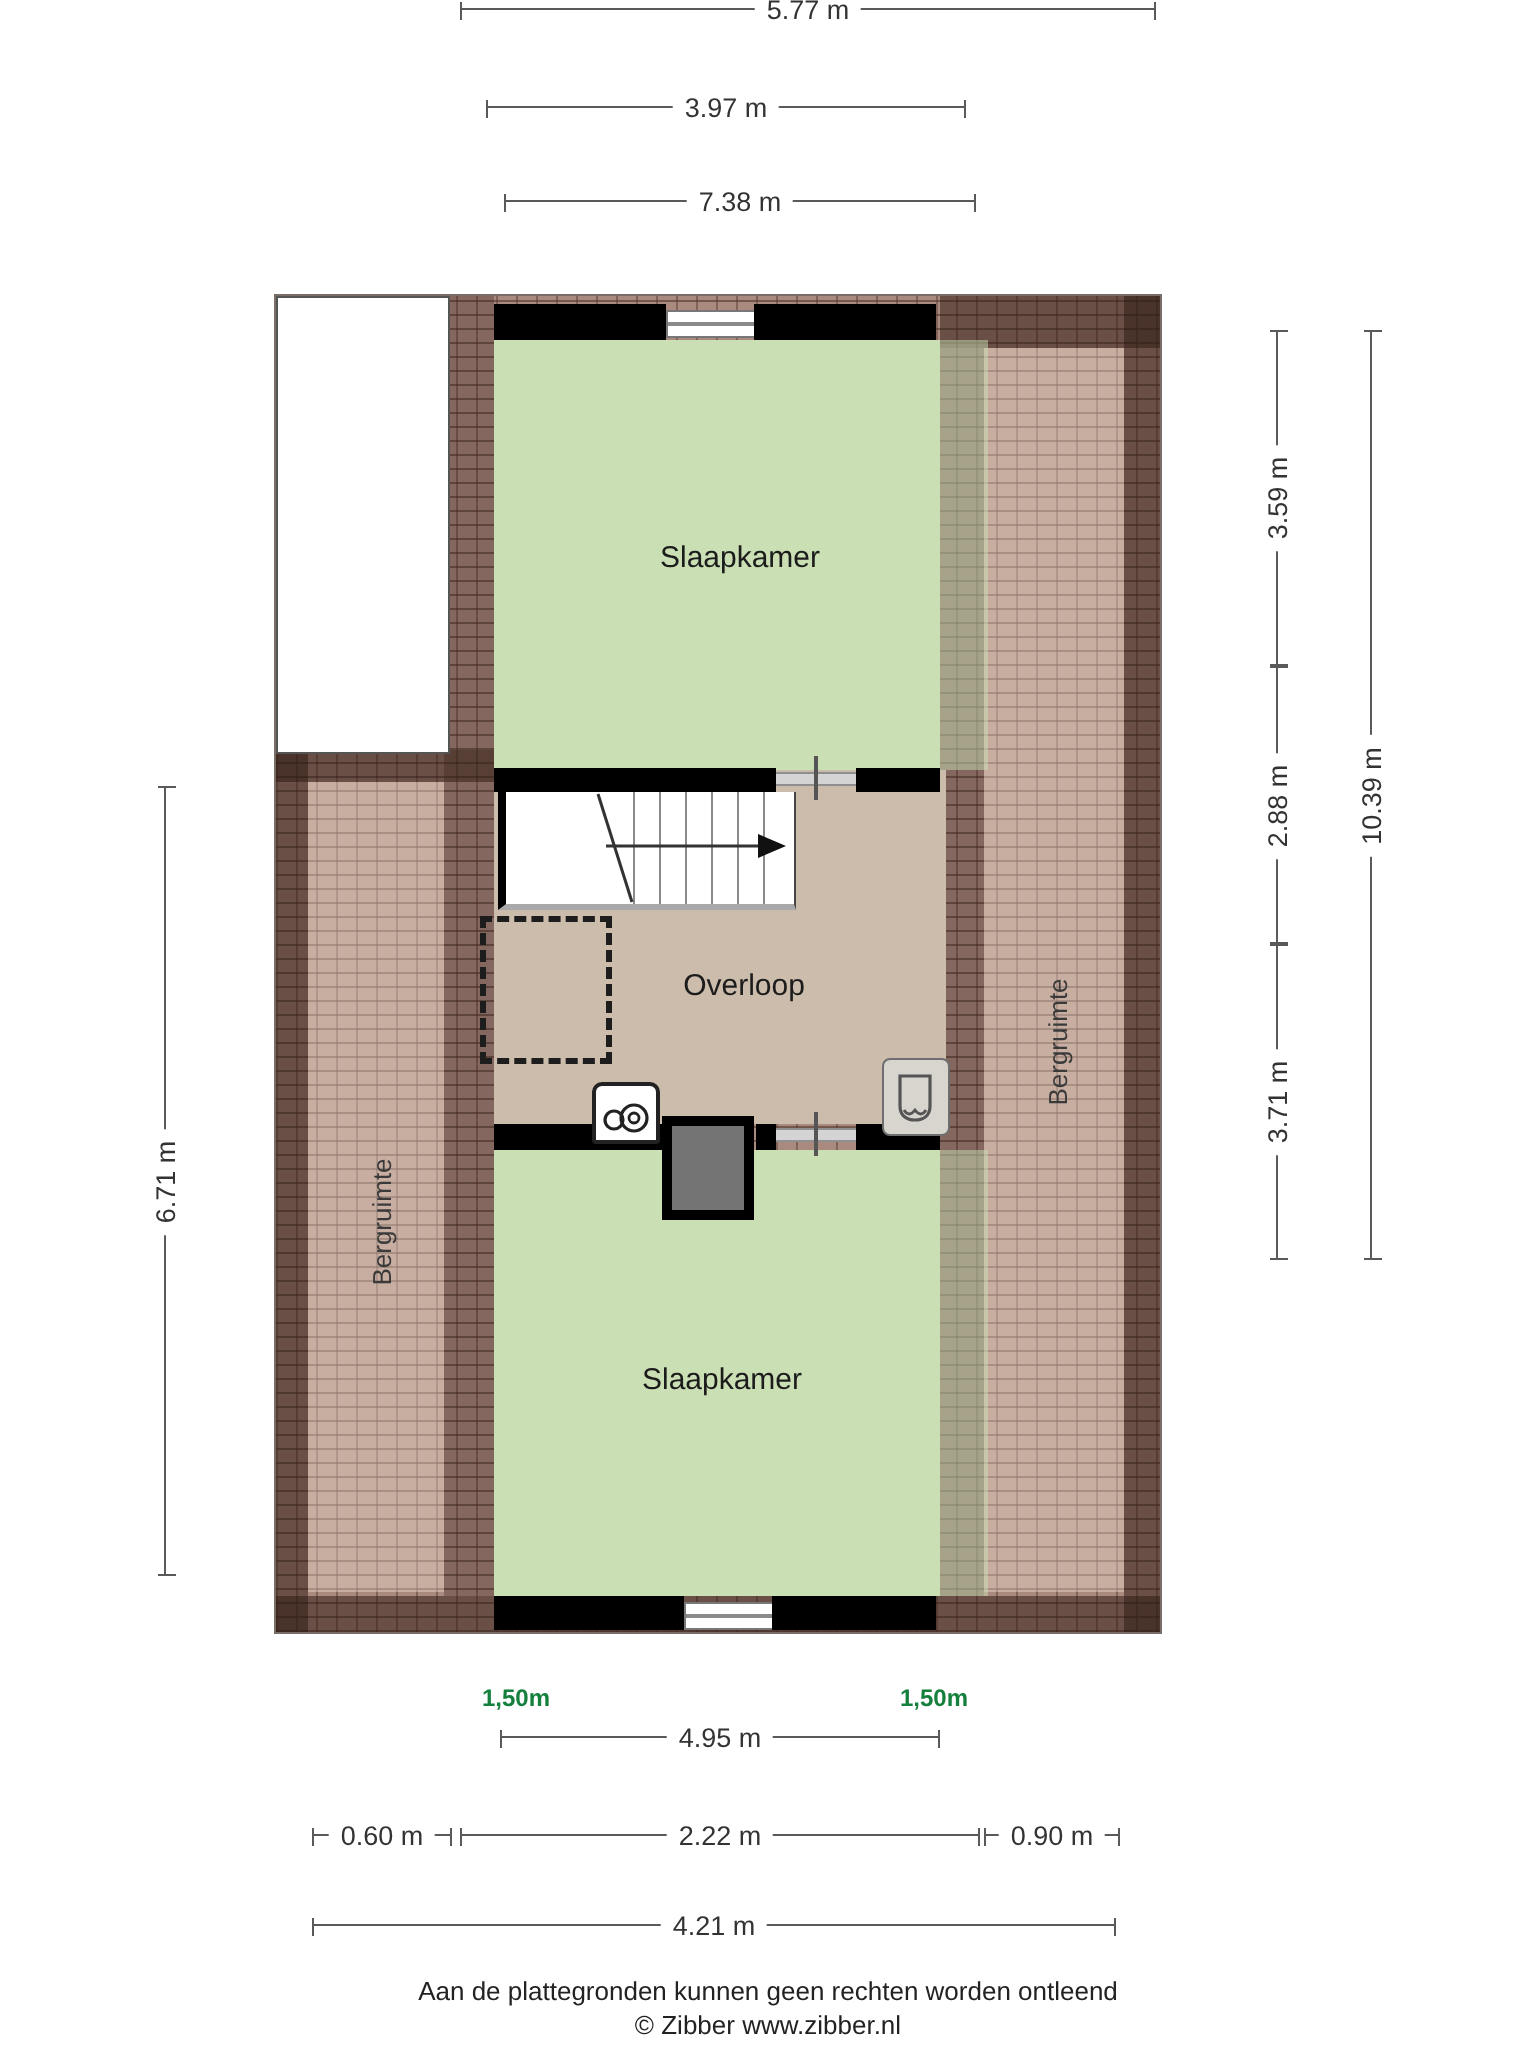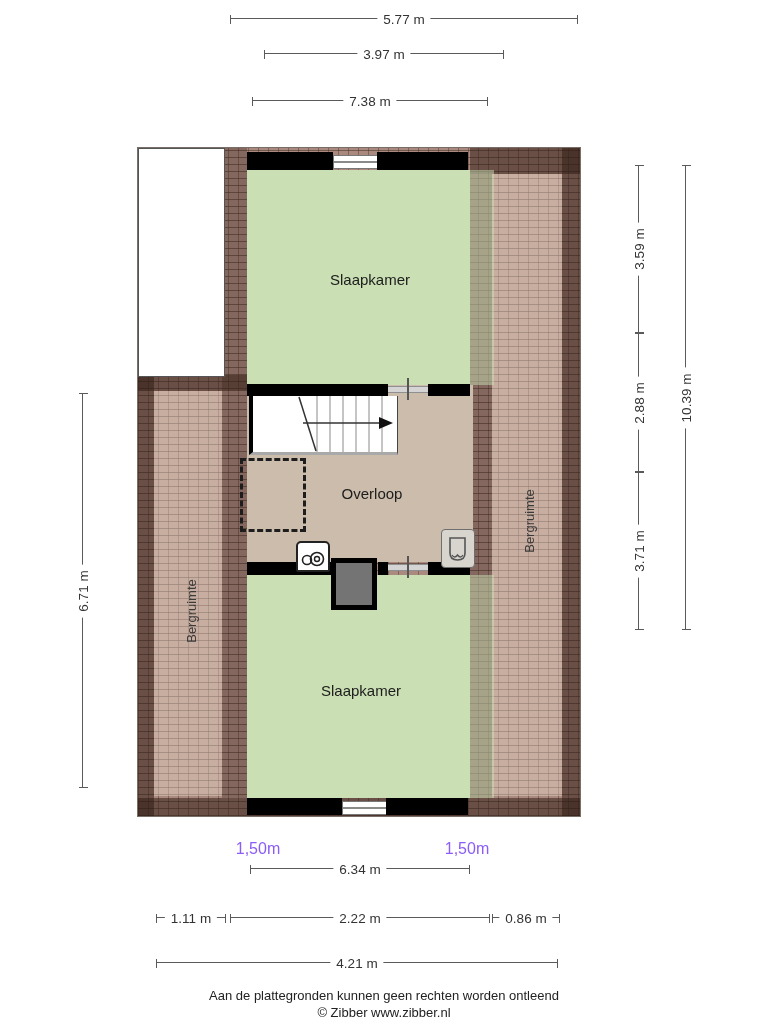--- a/index.html
+++ b/index.html
@@ -32,21 +32,21 @@
   .dim-h::before{left:0;}
   .dim-h::after{right:0;}
   .dim-v{width:0;border-left:1px solid #5a5a5a;}
   .dim-v::before,.dim-v::after{content:"";position:absolute;height:1px;width:9px;background:#5a5a5a;left:-4.5px;}
   .dim-v::before{top:0;}
   .dim-v::after{bottom:0;}
   .dim-lab{position:absolute;left:50%;top:0;transform:translate(-50%,-50%);background:#fff;
            padding:0 6px;font-size:13.5px;color:#333;white-space:nowrap;}
   .dim-lab-v{position:absolute;left:0;top:50%;transform:translate(-50%,-50%) rotate(-90deg);background:#fff;
            padding:0 6px;font-size:13.5px;color:#333;white-space:nowrap;}
-  .free-lab{font-size:16px;color:#8b5cf6;white-space:nowrap;transform:translate(-50%,-50%);}
+  .free-lab{font-size:12px;color:#15803d;white-space:nowrap;transform:translate(-50%,-50%);font-weight:bold;}
   .footer{width:768px;text-align:center;font-size:13px;color:#222;}
   .dashedbox{border:3px dashed #1d1d1d;background:transparent;}
   svg{display:block;}
 </style>
 </head>
 <body>
 
 <div class="canvas">
 
   <div class="abs brick" style="left:138px;top:148px;width:442px;height:668px;"></div>
@@ -123,24 +123,24 @@
       <path d="M10 25 q2.5 4 5.5 0 q3 4 5.5 0" fill="none" stroke="#555" stroke-width="1.4"></path>
     </svg>
   </div>
 
   <div class="abs room-label" style="left:370px;top:279px;">Slaapkamer</div>
   <div class="abs room-label" style="left:372px;top:493px;">Overloop</div>
   <div class="abs room-label" style="left:361px;top:690px;">Slaapkamer</div>
   <div class="abs store-label" style="left:191px;top:611px;">Bergruimte</div>
   <div class="abs store-label" style="left:529px;top:521px;">Bergruimte</div>
 
-  <div class="abs dim-h" style="left:230px;top:18px;width:348px;text-align:right;">
+  <div class="abs dim-h" style="left:230px;top:4px;width:348px;text-align:right;">
     <span class="dim-lab">5.77 m</span>
   </div>
-  <div class="abs dim-h" style="left:264px;top:53px;width:240px;">
+  <div class="abs dim-h" style="left:243px;top:53px;width:240px;">
     <span class="dim-lab">3.97 m</span>
   </div>
   <div class="abs dim-h" style="left:252px;top:100px;width:236px;">
     <span class="dim-lab">7.38 m</span>
   </div>
 
   <div class="abs dim-v" style="left:638px;top:165px;height:168px;">
     <span class="dim-lab-v">3.59 m</span>
   </div>
   <div class="abs dim-v" style="left:638px;top:333px;height:139px;">
@@ -154,31 +154,31 @@
   </div>
 
   <div class="abs dim-v" style="left:82px;top:393px;height:395px;">
     <span class="dim-lab-v">6.71 m</span>
   </div>
 
   <div class="abs free-lab" style="left:258px;top:849px;">1,50m</div>
   <div class="abs free-lab" style="left:467px;top:849px;">1,50m</div>
 
   <div class="abs dim-h" style="left:250px;top:868px;width:220px;">
-    <span class="dim-lab">6.34 m</span>
+    <span class="dim-lab">4.95 m</span>
   </div>
 
   <div class="abs dim-h" style="left:156px;top:917px;width:70px;">
-    <span class="dim-lab">1.11 m</span>
+    <span class="dim-lab">0.60 m</span>
   </div>
   <div class="abs dim-h" style="left:230px;top:917px;width:260px;">
     <span class="dim-lab">2.22 m</span>
   </div>
   <div class="abs dim-h" style="left:492px;top:917px;width:68px;">
-    <span class="dim-lab">0.86 m</span>
+    <span class="dim-lab">0.90 m</span>
   </div>
 
   <div class="abs dim-h" style="left:156px;top:962px;width:402px;">
     <span class="dim-lab">4.21 m</span>
   </div>
 
   <div class="abs footer" style="left:0;top:1005px;">© Zibber www.zibber.nl</div>
   <div class="abs footer" style="left:0;top:988px;">Aan de plattegronden kunnen geen rechten worden ontleend</div>
 
 </div>

